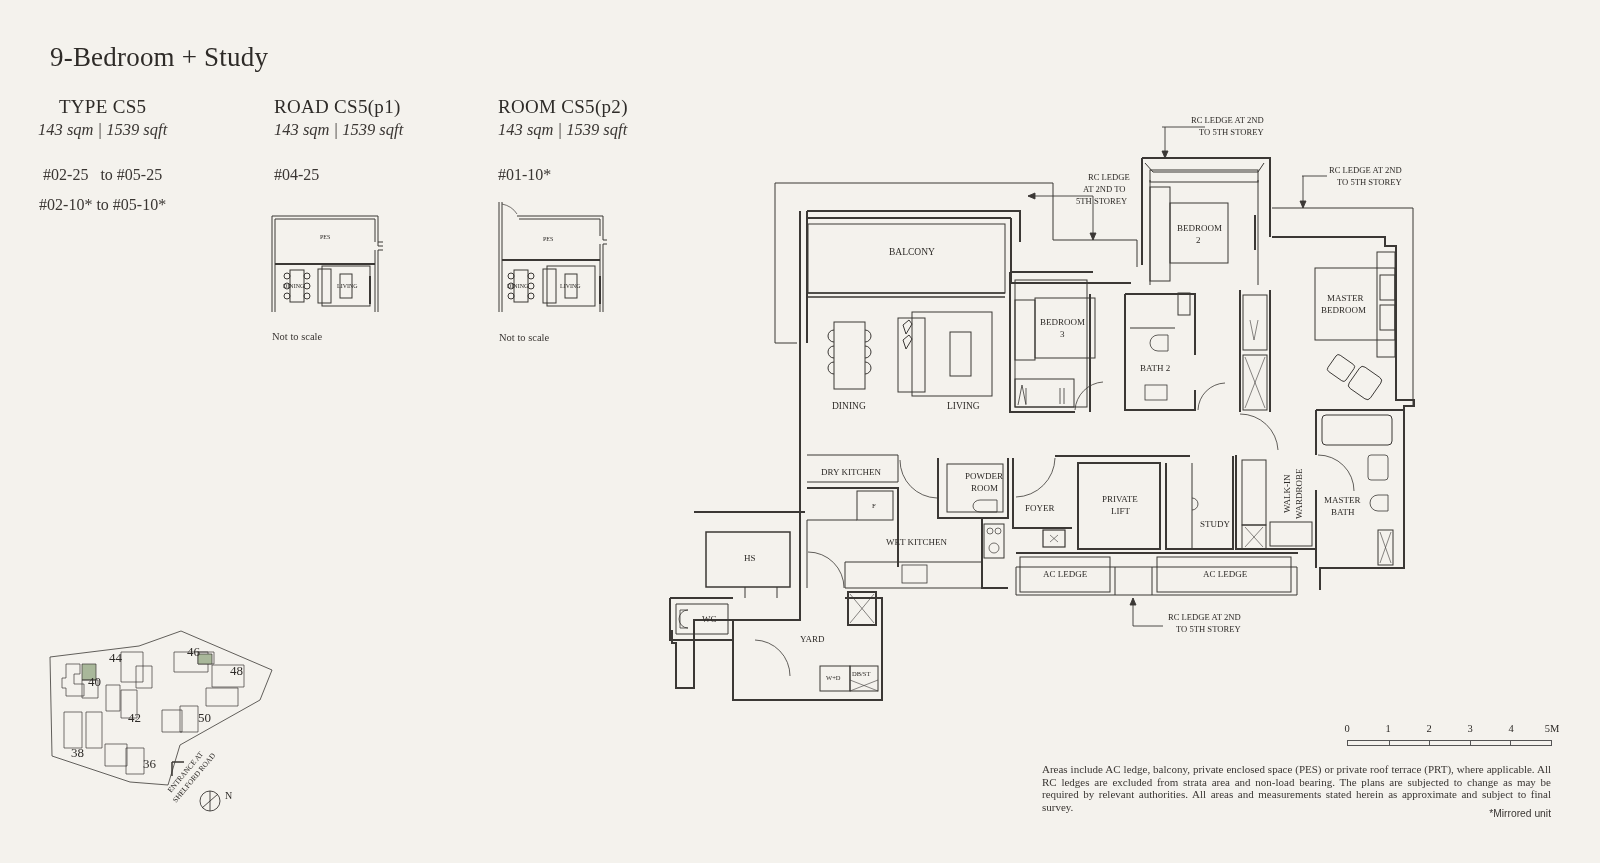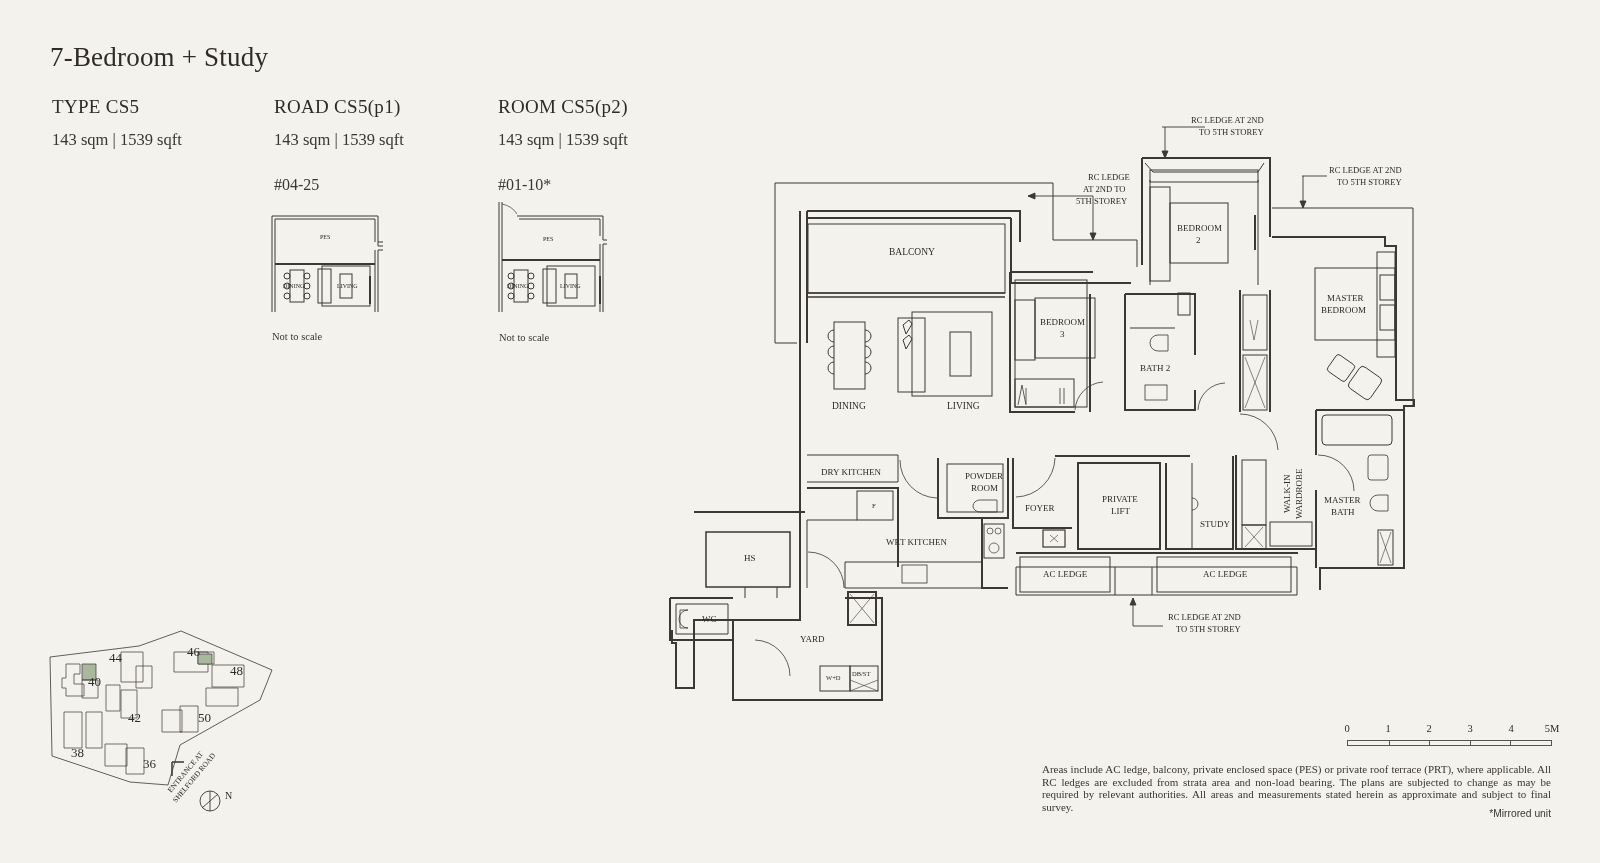--- a/index.html
+++ b/index.html
@@ -5,42 +5,43 @@
   html, body { margin:0; padding:0; }
   body {
     width:1600px; height:863px; overflow:hidden;
     background:#f4f2ed; color:#2e2b28;
     font-family:"DejaVu Serif","Liberation Serif",serif;
     position:relative;
   }
   .page-title { position:absolute; left:50px; top:42px; font-size:27px; font-family:"Liberation Serif",serif; letter-spacing:0.2px; color:#2e2b28; }
   .type-col { position:absolute; top:96px; font-family:"Liberation Serif",serif; }
   .type-name { font-size:19px; letter-spacing:0.3px; }
-  .type-area { font-size:16.5px; margin-top:12px; color:#3a3633; }
+  .type-area { font-size:16.5px; margin-top:2px; color:#3a3633;font-style:italic; }
   .type-units { margin-top:20px; font-size:16px; line-height:30px; color:#3a3633; white-space:pre; }
   .mini-plan { position:absolute; }
   .not-to-scale { position:absolute; font-size:10.5px; font-family:"Liberation Serif",serif; color:#3a3633;text-align:center; }
   .svg-layer { position:absolute; left:0; top:0; }
   .lbl { font-family:"Liberation Serif",serif; fill:#2e2b28; }
   .scale-wrap { position:absolute; left:1347px; top:723px; width:205px; }
   .scale-nums { position:relative; height:14px; font-size:10.5px; font-family:"Liberation Serif",serif; }
   .scale-nums span { position:absolute; top:0; transform:translateX(-50%); }
   .scale-bar { position:relative; height:4px; border:1px solid #555; margin-top:3px; }
   .scale-bar i { position:absolute; top:-1px; width:1px; height:5px; background:#555; }
   .disclaimer { position:absolute; left:1042px; top:763px; width:509px; font-size:11px; line-height:12.6px; text-align:justify; font-family:Liberation Serif, serif; color:#3a3633; }
   .mirrored { position:absolute; right:49px; top:808px; font-size:10.3px; font-family:Liberation Sans, sans-serif; color:#3a3633; }
 </style>
 </head>
 <body>
 
-<div class="page-title">7-Bedroom + Study</div>
-
-<div class="type-col" style="left:52px;">
+<div class="page-title">9-Bedroom + Study</div>
+
+<div class="type-col" style="left:38px;text-align:center;">
   <div class="type-name">TYPE CS5</div>
   <div class="type-area">143 sqm | 1539 sqft</div>
+  <div class="type-units"><div>#02-25   to #05-25</div><div>#02-10* to #05-10*</div></div>
 </div>
 <div class="type-col" style="left:274px;">
   <div class="type-name">ROAD CS5(p1)</div>
   <div class="type-area">143 sqm | 1539 sqft</div>
   <div class="type-units"><div>#04-25</div></div>
 </div>
 <div class="type-col" style="left:498px;">
   <div class="type-name">ROOM CS5(p2)</div>
   <div class="type-area">143 sqm | 1539 sqft</div>
   <div class="type-units"><div>#01-10*</div></div>

